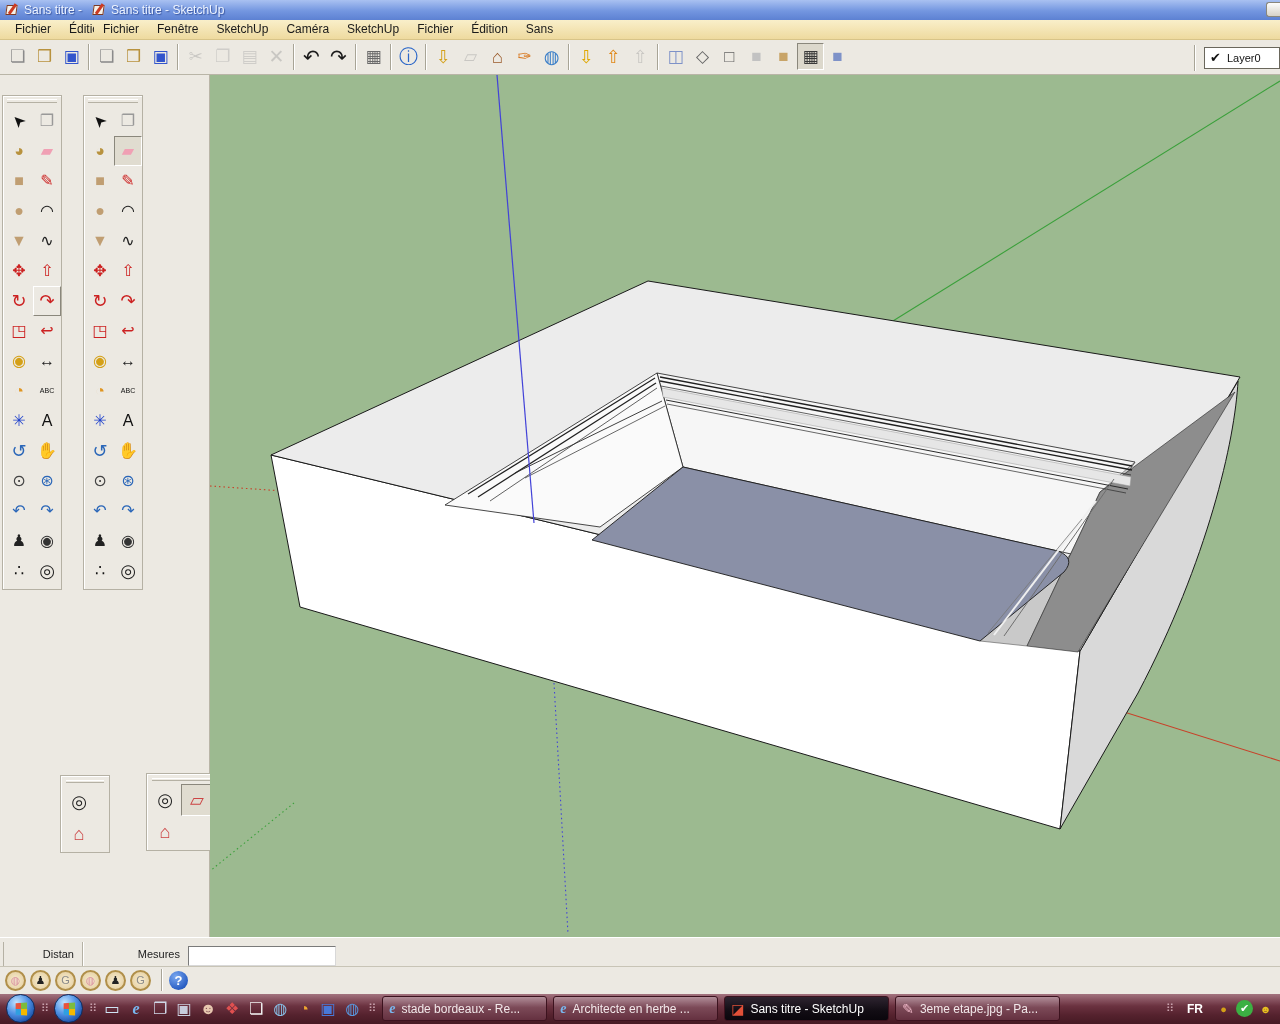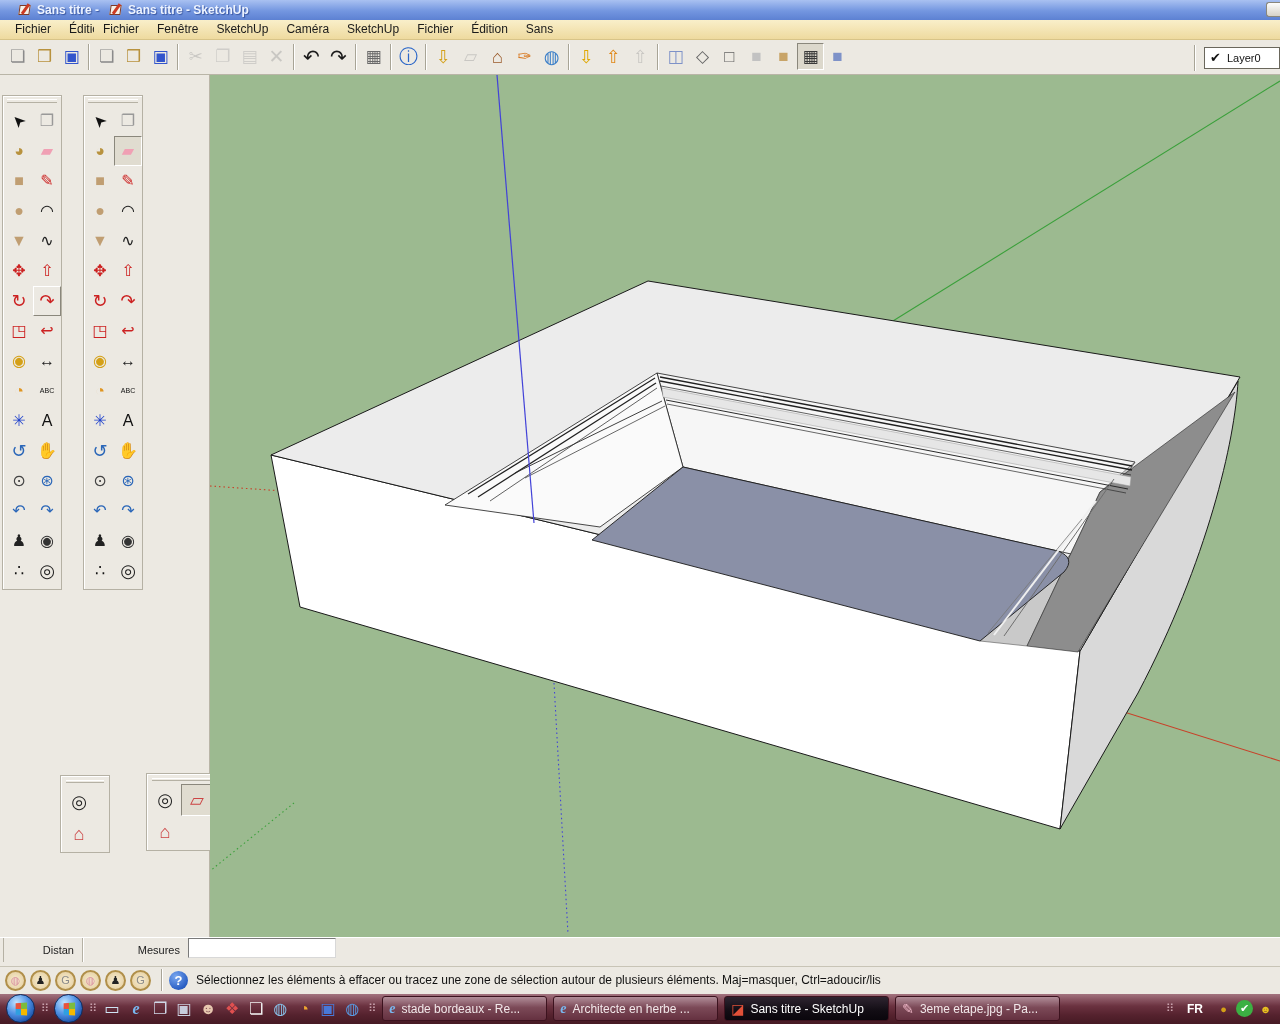--- a/index.html
+++ b/index.html
@@ -2,21 +2,21 @@
 <html><head>
 <meta charset="utf-8">
 <style>
   * { margin:0; padding:0; box-sizing:border-box; }
   html,body { width:1280px; height:1024px; overflow:hidden; }
   body { font-family:"Liberation Sans","DejaVu Sans",sans-serif; font-size:12px; background:#ece9e2; }
   #app { position:relative; width:1280px; height:1024px; display:flex; flex-direction:column; }
 
   
   .titlebar { height:20px; background:linear-gradient(180deg,#a9c1f1 0%,#7396e0 55%,#5d81d2 100%);
-    display:flex; align-items:center; padding-left:16px; color:#eef4ff; font-weight:bold; font-size:12px;
+    display:flex; align-items:center; padding-left:3px; color:#eef4ff; font-weight:normal; font-size:12px;
     text-shadow:1px 1px 1px #3a56a0; position:relative; }
   .titlebar .app-icon { width:15px; height:14px; margin:0 4px 0 2px; position:relative; display:inline-block; }
   .app-icon .box { position:absolute; left:1px; top:2px; width:11px; height:10px; background:#f5f1e8; border:1px solid #7a3a28; transform:skewX(-8deg); }
   .app-icon .pen { position:absolute; left:6px; top:0; width:3px; height:12px; background:#cc3a22; transform:rotate(35deg); }
   .win-btn-fragment { position:absolute; right:0; top:2px; width:14px; height:15px; background:linear-gradient(#fdfdfd,#d6d2c8); border:1px solid #8a877c; border-right:none; border-radius:3px 0 0 3px; }
 
   
   .menubar { height:20px; background:linear-gradient(#f9efca,#eeda9f); display:flex; align-items:center; padding-left:6px; border-bottom:1px solid #d8c488; }
   .menu-item { padding:18px 9px; color:#1a1a1a; font-size:12px; cursor:default; white-space:nowrap; }
   .menu-item.clipped { max-width:34px; overflow:hidden; padding-right:0; }
@@ -41,21 +41,21 @@
   .tool { width:28px; height:30px; display:flex; align-items:center; justify-content:center; border:1px solid transparent; }
   .tool .glyph { font-size:16px; line-height:1; }
   .tool.pressed { background:#e0dcd0; border-color:#8a877c #fff #fff #8a877c; }
   .tool.hovered { border-color:#fff #8a877c #8a877c #fff; }
   .minibar { position:absolute; background:#ece9e2; border:1px solid #b5b1a4; box-shadow:inset 1px 1px 0 #fff; padding:4px 2px 2px 2px; }
   .minibar .grip { height:3px; border-top:1px solid #fff; border-bottom:1px solid #b5b1a4; margin:0 3px 3px 3px; }
   .minibar .row { display:flex; }
   .viewport-wrap { flex:1; position:relative; background:#9cba90; }
 
   
-  .measure-row { height:30px; background:#ece9e2; border-top:1px solid #fff; display:flex; align-items:flex-start; font-size:11px; color:#222; }
+  .measure-row { height:30px; background:#ece9e2; border-top:1px solid #fff; display:flex; align-items:flex-end; font-size:11px; color:#222; }
   .m-cell { height:24px; display:flex; align-items:center; justify-content:flex-end; padding:0 8px; border-right:1px solid #b5b1a4; box-shadow:1px 0 0 #fff; }
   .m-cell.first { width:80px; border-left:1px solid #b5b1a4; margin-left:3px; }
   .m-cell.second { width:105px; border:none; box-shadow:none; }
   .m-input { width:148px; height:20px; background:#fff; border:1px solid #7a7a7a; border-color:#7a7a7a #d8d8d8 #d8d8d8 #7a7a7a; font-size:11px; padding:0 4px; }
 
   
   .statusbar { height:28px; background:#ece9e2; border-top:1px solid #c8c4b6; display:flex; align-items:center; padding-left:5px; font-size:12px; color:#111; }
   .oval { width:21px; height:21px; border-radius:50%; border:2px solid #b08f4a; background:radial-gradient(#f7ecd2,#e3cc9a); display:flex; align-items:center; justify-content:center; margin-right:4px; font-size:11px; }
   .status-sep { width:2px; height:22px; margin:0 6px; border-left:1px solid #a8a496; border-right:1px solid #fff; }
   .help-circle { width:19px; height:19px; border-radius:50%; background:radial-gradient(circle at 35% 30%,#7aa8f0,#2a5fc4 70%,#1c48a0); color:#fff; font-weight:bold; font-size:13px; display:flex; align-items:center; justify-content:center; margin-right:8px; }
@@ -524,21 +524,20 @@
         </span>
         <span class="oval">
           <span style="color: rgb(34, 34, 34);">♟</span>
         </span>
         <span class="oval">
           <span style="color: rgb(138, 138, 138);">G</span>
         </span>
       </span>
     <span class="status-sep"></span>
     <span class="help-circle">?</span>
-    <span>Sélectionnez les éléments à effacer ou tracez une zone de sélection autour de plusieurs éléments. Maj=masquer, Ctrl=adoucir/lis</span>
   </div>
 
   <div class="taskbar" id="taskbar">
     <div class="orb">
         <span class="flag">
           <span style="background: rgb(232, 84, 61);"></span>
           <span style="background: rgb(124, 187, 63);"></span>
           <span style="background: rgb(47, 159, 224);"></span>
           <span style="background: rgb(245, 184, 0);"></span>
         </span>

